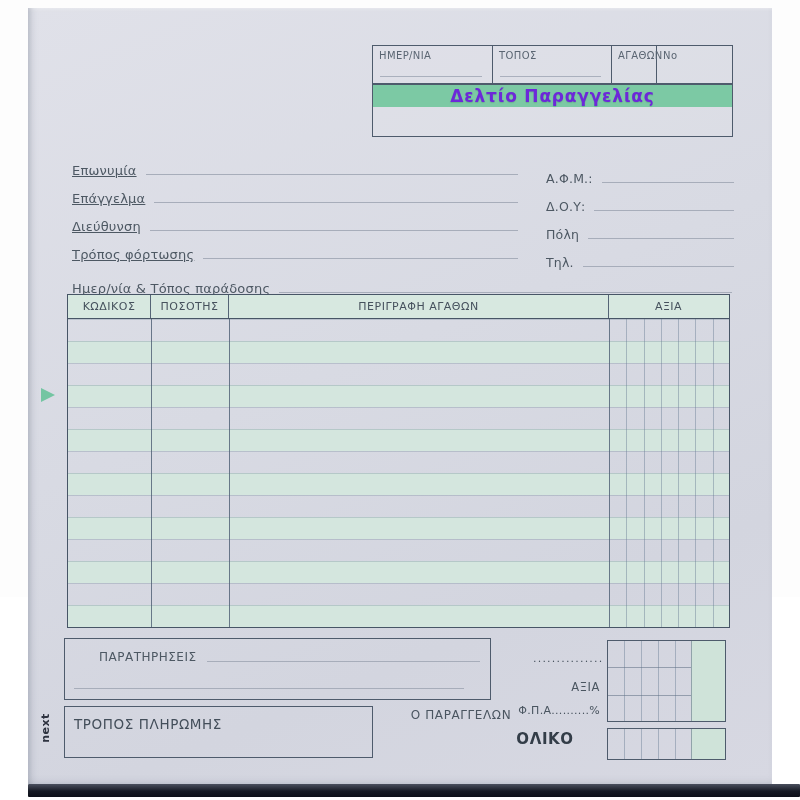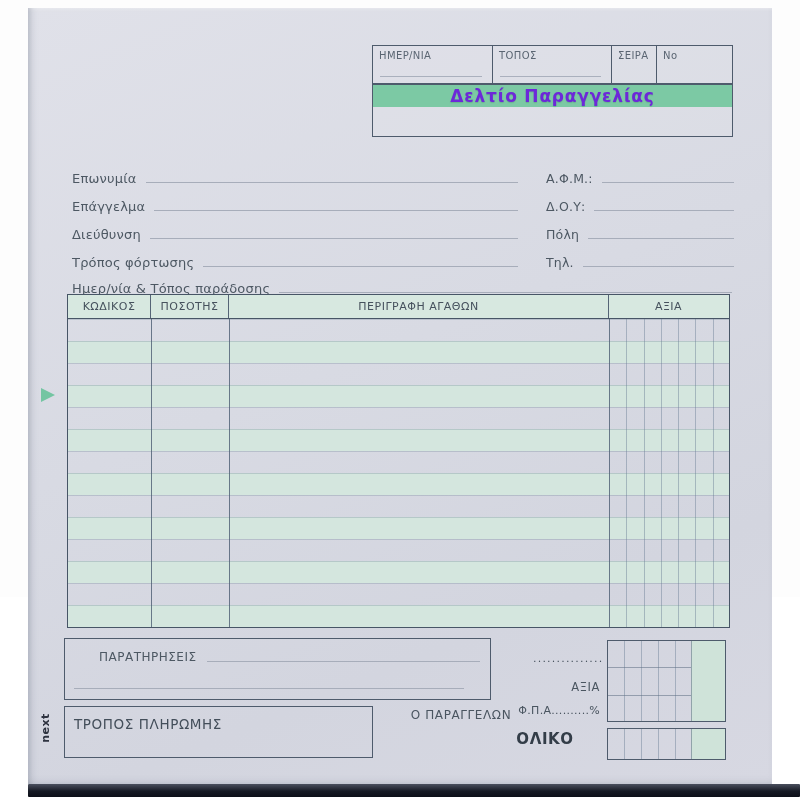--- a/index.html
+++ b/index.html
@@ -48,21 +48,21 @@
   }
   .banner span{
     font-size:17px;font-weight:bold;color:#6d28d9;letter-spacing:.8px;
     text-shadow:0 1px 1px rgba(90,160,125,.55);
   }
 
   
   .frow{display:flex;align-items:flex-end;height:28px;}
   .flabel{font-size:13px;color:#4d5863;white-space:nowrap;padding-right:9px;letter-spacing:.2px;}
   .fline{flex:1;border-bottom:1px solid #a7adba;margin-bottom:3px;}
-  #left-fields{position:absolute;left:44px;top:150px;width:446px;}
+  #left-fields{position:absolute;left:44px;top:142px;width:446px;text-decoration:underline;}
   #right-fields{position:absolute;left:494px;top:150px;width:212px;}
   #right-fields .flabel{font-size:12.5px;margin-left:24px;}
   #delivery-row{position:absolute;left:44px;top:262px;width:660px;height:26px;}
 
   
   .table{position:absolute;left:39px;top:286px;width:663px;border:1.6px solid #475566;box-sizing:border-box;}
   .thead{display:flex;height:24px;background:#d7e8e0;border-bottom:1.5px solid #475566;box-sizing:border-box;}
   .th{
     display:flex;align-items:center;justify-content:center;
     font-size:11px;color:#46515d;letter-spacing:.5px;box-sizing:border-box;
@@ -152,21 +152,21 @@
       <div class="hrow1">
         <div class="hcell hc1">
           <span>ΗΜΕΡ/ΝΙΑ</span>
           <div class="hline"></div>
         </div>
         <div class="hcell hc2">
           <span>ΤΟΠΟΣ</span>
           <div class="hline"></div>
         </div>
         <div class="hcell hc3">
-          <span>ΣΕΙΡΑ</span>
+          <span>ΑΓΑΘΩΝ</span>
         </div>
         <div class="hcell hc4">
           <span>No</span>
         </div>
       </div>
       <div class="banner">
         <span>Δελτίο Παραγγελίας</span>
       </div>
     </div>
 

